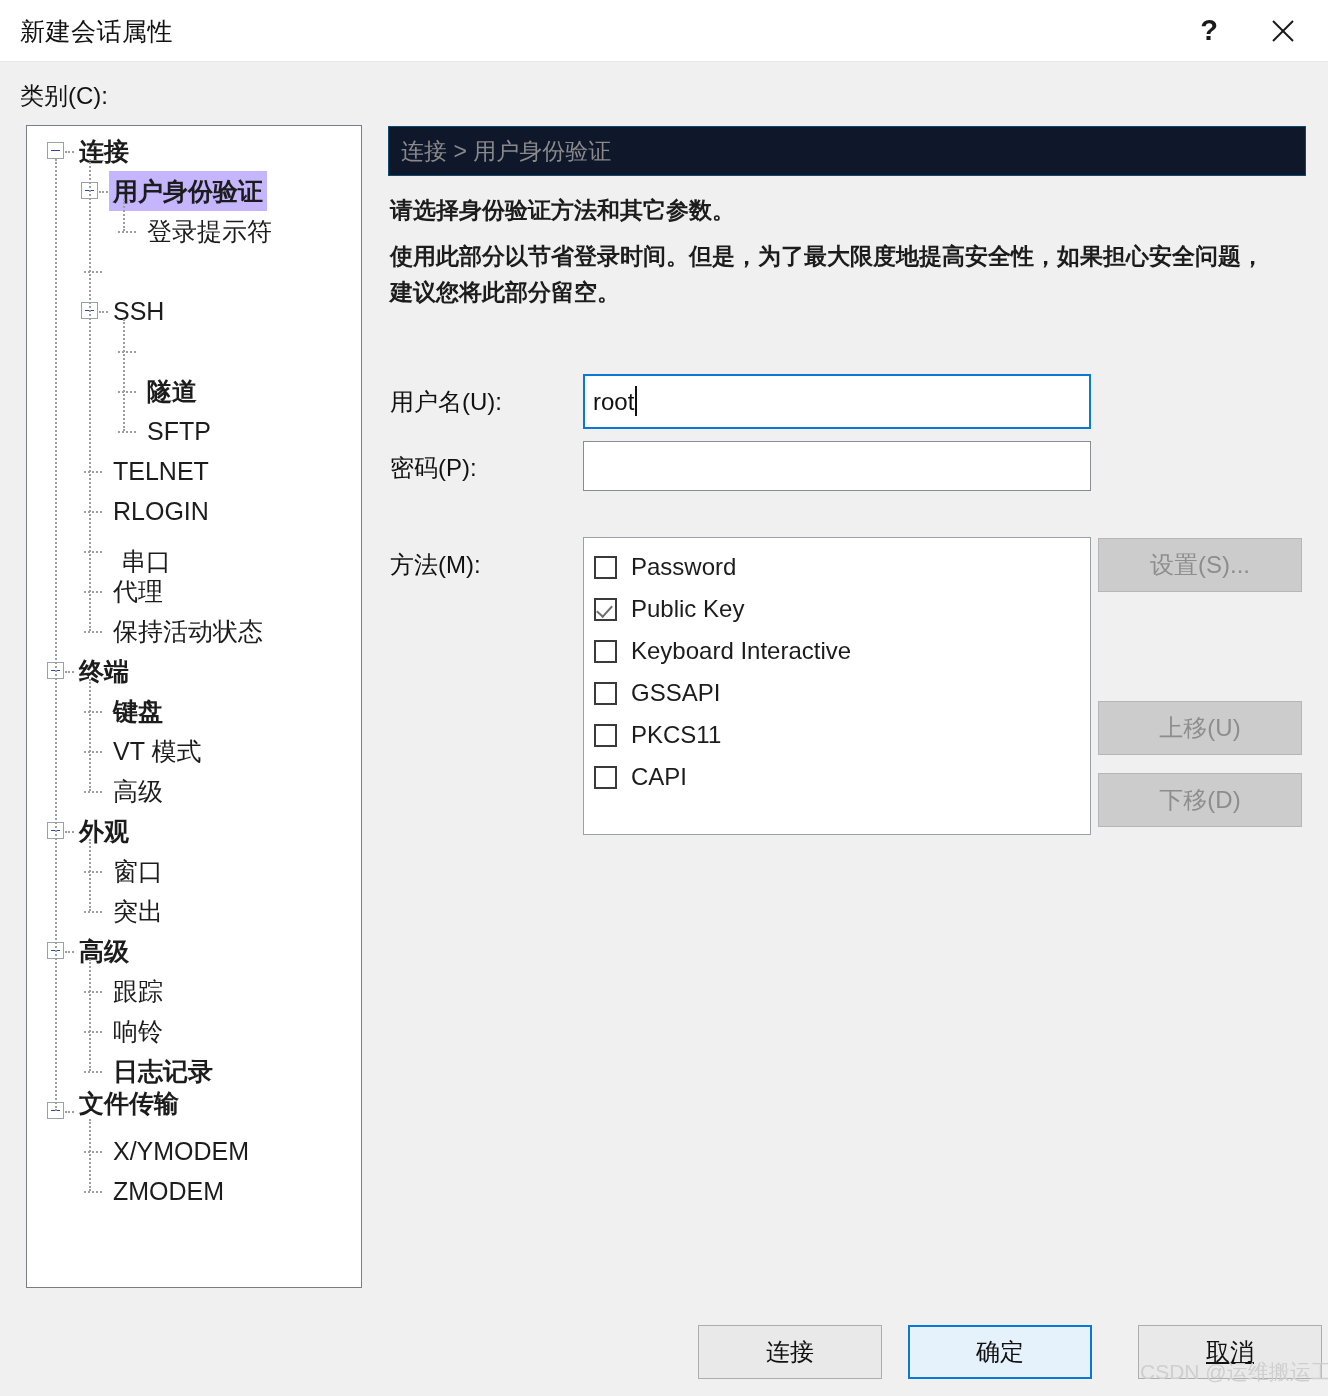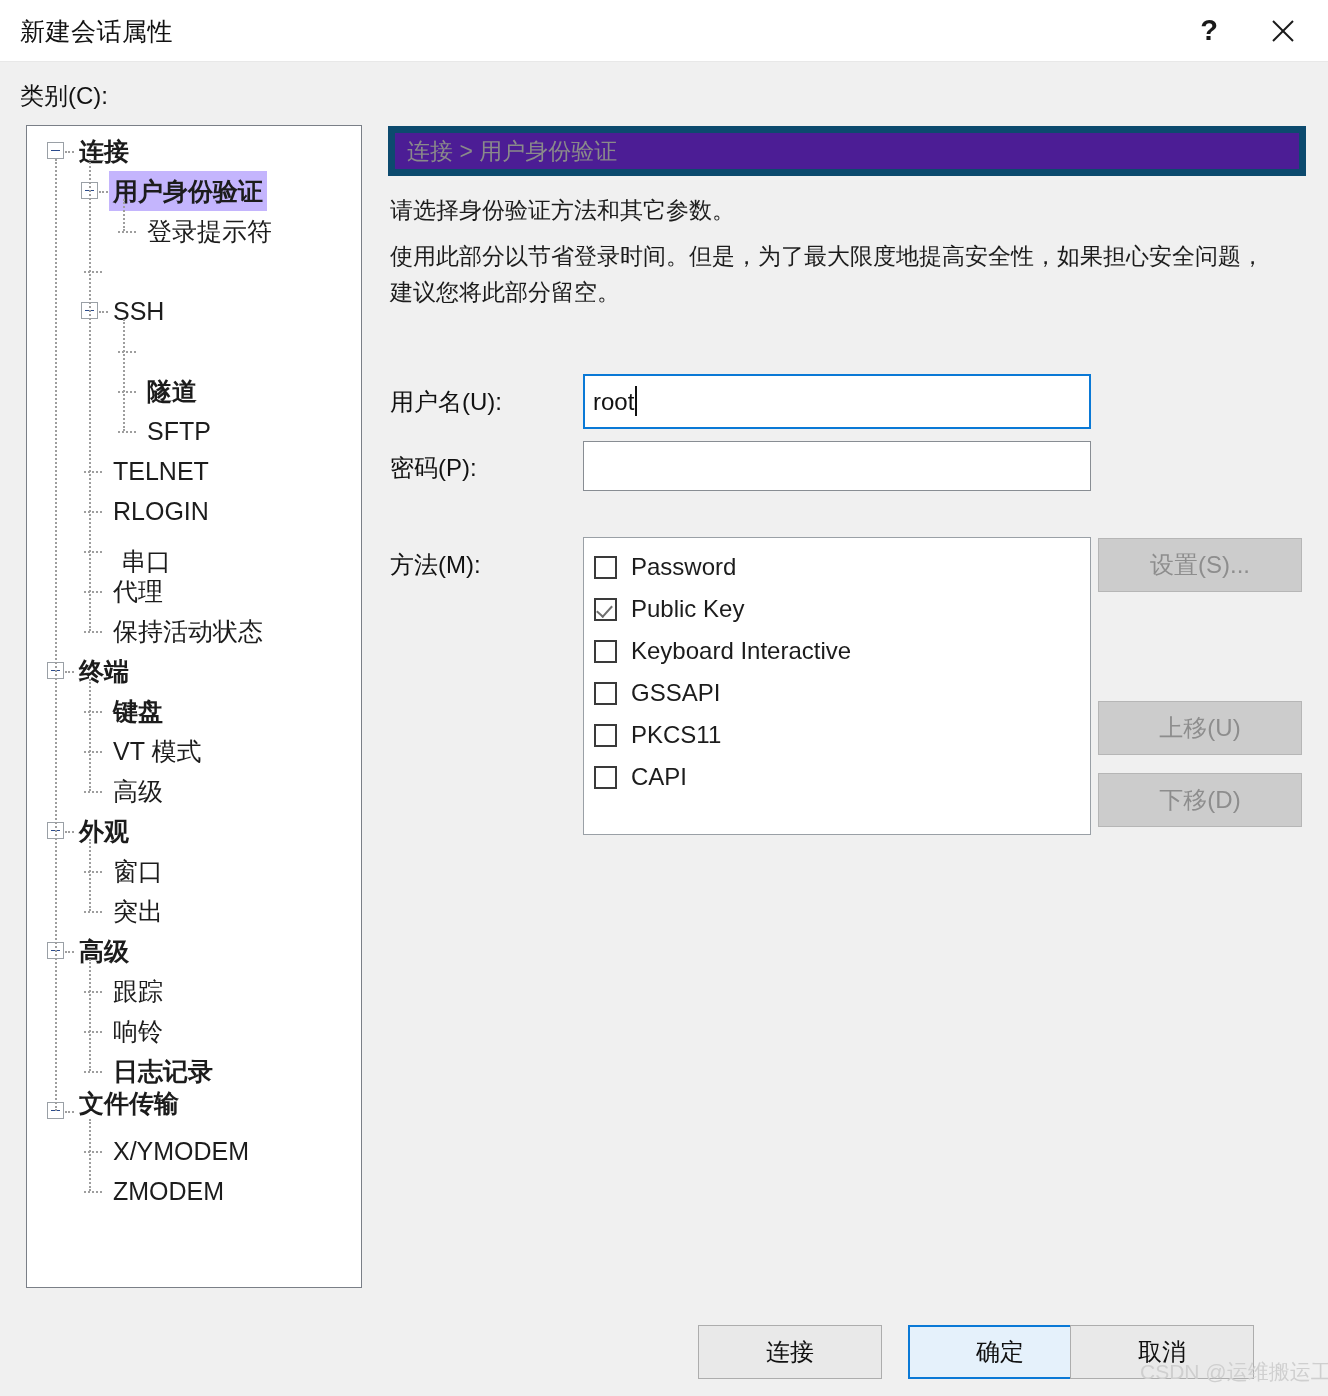--- a/index.html
+++ b/index.html
@@ -78,30 +78,30 @@
   }
   .hline {
     position: absolute; height: 1px;
     border-top: 2px dotted #9e9e9e;
   }
 
   
   #breadcrumb-bar {
     position: absolute; left: 388px; top: 126px;
     width: 918px; height: 50px;
-    background: #4c1d95; border: 7px solid #0c4a6e;
+    background: #0f172a; border: 1px solid #0c4a6e;
     box-sizing: border-box;
     display: flex; align-items: center;
   }
   #breadcrumb-text {
     font-size: 23px; color: #8a8a8a; padding-left: 12px; white-space: nowrap;
   }
   .desc-line {
     position: absolute; left: 390px;
-    font-size: 23px; line-height: 36px; color: #1c1c1c; white-space: nowrap;
+    font-size: 23px; line-height: 36px; color: #1c1c1c; white-space: nowrap; font-weight: bold;
   }
 
   
   .form-label {
     position: absolute; left: 390px;
     font-size: 24px; line-height: 32px; color: #111; white-space: nowrap;
   }
   .text-input {
     position: absolute;
     box-sizing: border-box; background: #ffffff;
@@ -165,21 +165,21 @@
     background: #e9e9e9; border: 1px solid #adadad;
     box-sizing: border-box;
     display: flex; align-items: center; justify-content: center;
     font-size: 24px; color: #111;
     user-select: none;
   }
   #connect-btn { left: 698px; }
   #ok-btn {
     left: 908px; background: #e5f1fb; border: 2px solid #0a79d6;
   }
-  #cancel-btn { left: 1070px; }
+  #cancel-btn { left: 1138px; text-decoration: underline; }
 
   
   #watermark {
     position: absolute; left: 1140px; top: 1358px;
     font-size: 21px; color: #cfcfcf; white-space: nowrap;
     user-select: none;
   }
 </style>
 </head>
 <body>

